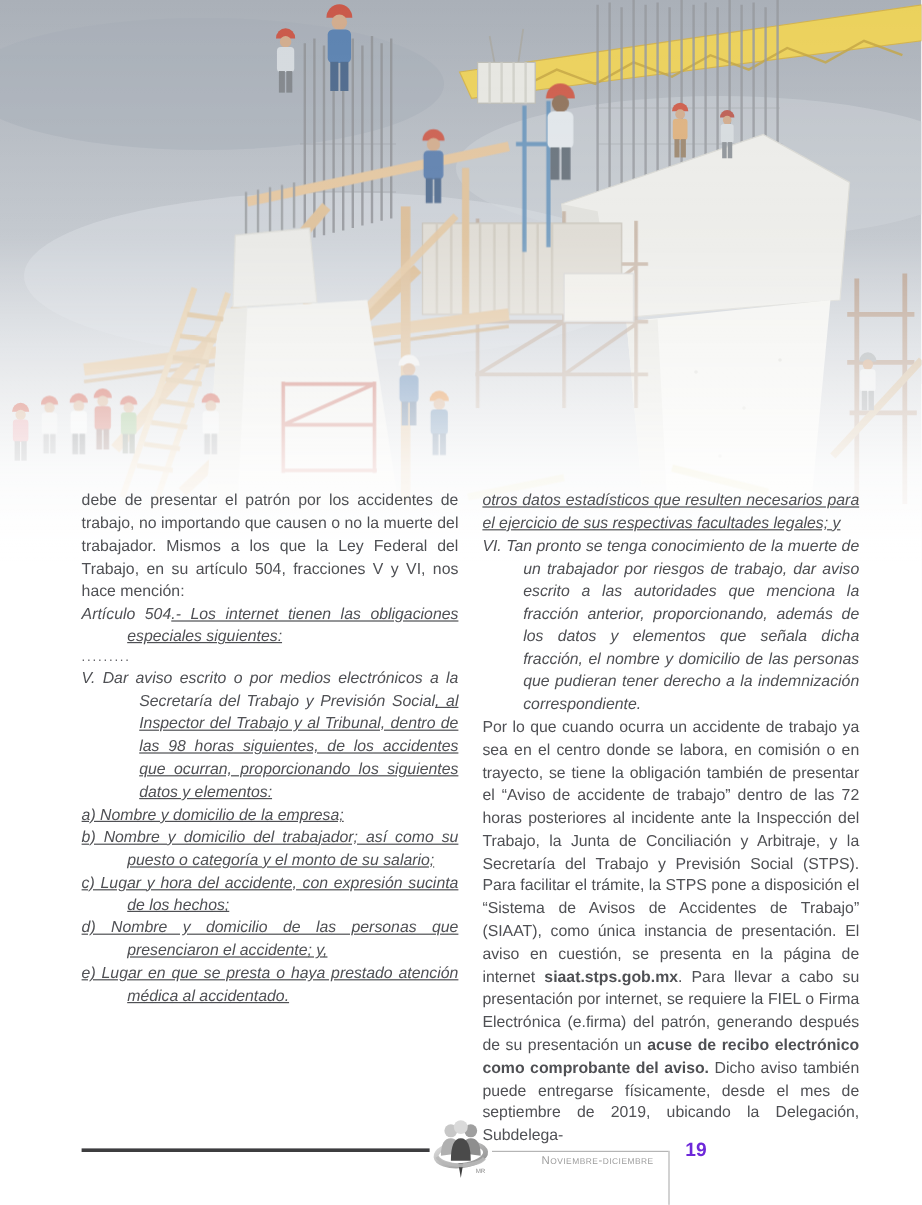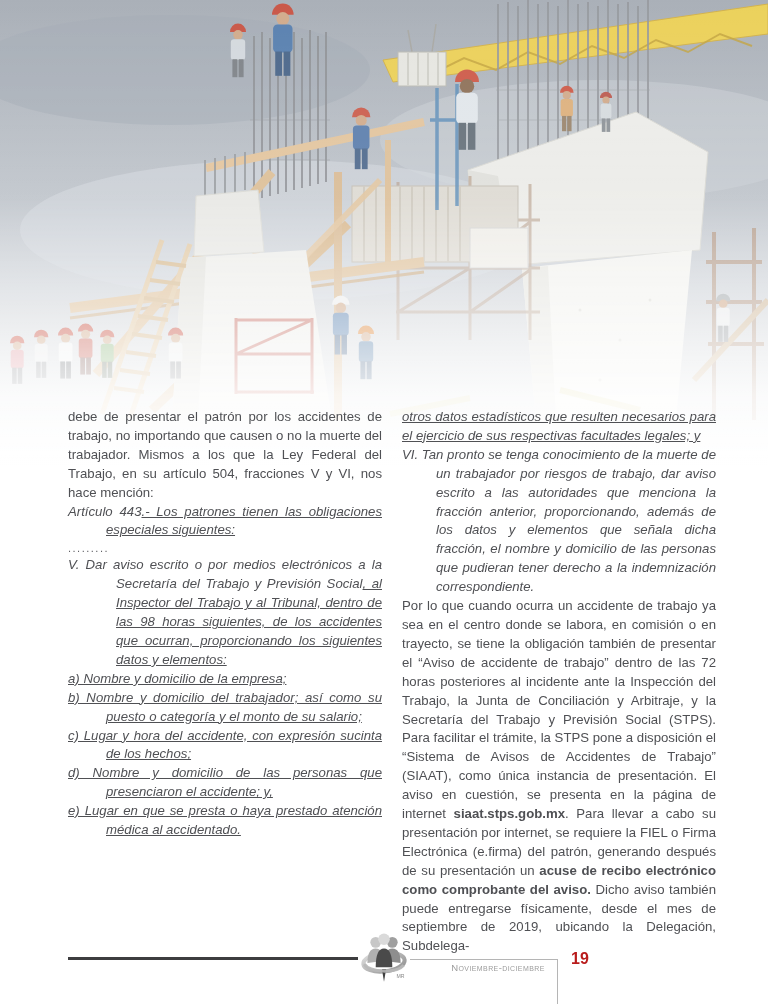--- a/index.html
+++ b/index.html
@@ -36,21 +36,21 @@
   .block-vi{margin-left:34px;padding-left:34px;text-indent:-34px;}
   .para-final b{font-weight:bold;font-style:normal;}
 
   
   .rule-thick{position:absolute;left:68px;top:957px;width:290px;height:3px;background:#3d3d3f;}
   .rule-thin{position:absolute;left:410px;top:959px;width:147px;height:1px;background:#b5b5b5;}
   .rule-vert{position:absolute;left:557px;top:959px;width:1px;height:45px;background:#b5b5b5;}
   .logo{position:absolute;left:356px;top:932px;width:56px;height:58px;}
   .issue{position:absolute;left:442px;top:962px;width:112px;text-align:center;
          font-variant:small-caps;font-size:9.5px;letter-spacing:0.4px;color:#9c9c9c;}
-  .page-num{position:absolute;left:571px;top:950px;font-size:16px;font-weight:bold;color:#b91c1c;}
+  .page-num{position:absolute;left:571px;top:950px;font-size:16px;font-weight:bold;color:#6d28d9;}
 </style>
 </head>
 <body>
 
 <div class="page">
 
   <div class="photo">
     <svg width="768" height="520" viewBox="0 0 768 520">
       <defs>
         <linearGradient id="skyGrad" x1="0" y1="0" x2="0" y2="1">
@@ -180,21 +180,21 @@
         <use href="#wkr" transform="translate(716,294) scale(1.8)" style="--shirt:#e5e7e8;--pants:#8f9498;--helmet:#9aa0a4"></use>
       </g>
     </svg>
   </div>
 
   <div class="content">
 
     <div class="col">
       <p>debe de presentar el patrón por los accidentes de trabajo, no importando que causen o no la muerte del trabajador. Mismos a los que la Ley Federal del Trabajo, en su artículo 504, fracciones V y VI, nos hace mención:</p>
 
-      <p class="block-art gap-a"><span class="bi">Artículo 443</span><span class="i">.- Los patrones tienen las obligaciones especiales siguientes:</span></p>
+      <p class="block-art gap-a"><span class="bi">Artículo 504</span><span class="i">.- Los internet tienen las obligaciones especiales siguientes:</span></p>
 
       <p class="dots">.........</p>
 
       <p class="block-v"><span class="bi">V. Dar aviso escrito o por medios electrónicos a la Secretaría del Trabajo y Previsión Social</span><span class="i">, al Inspector del Trabajo y al Tribunal, dentro de las 98 horas siguientes, de los accidentes que ocurran, proporcionando los siguientes datos y elementos:</span></p>
 
       <p class="list-item i">a) Nombre y domicilio de la empresa;</p>
       <p class="list-item i">b) Nombre y domicilio del trabajador; así como su puesto o categoría y el monto de su salario;</p>
       <p class="list-item i">c) Lugar y hora del accidente, con expresión sucinta de los hechos;</p>
       <p class="list-item i">d) Nombre y domicilio de las personas que presenciaron el accidente; y,</p>
       <p class="list-item i">e) Lugar en que se presta o haya prestado atención médica al accidentado.</p>

